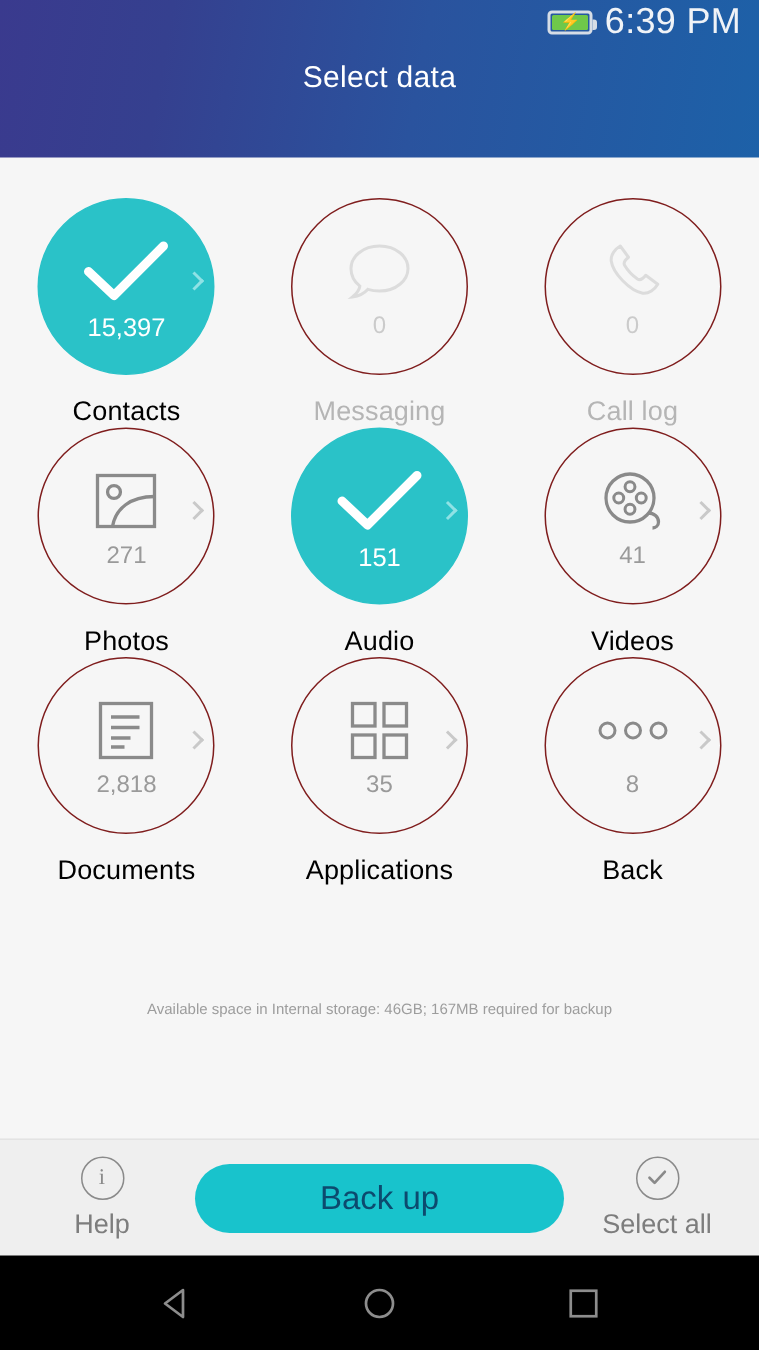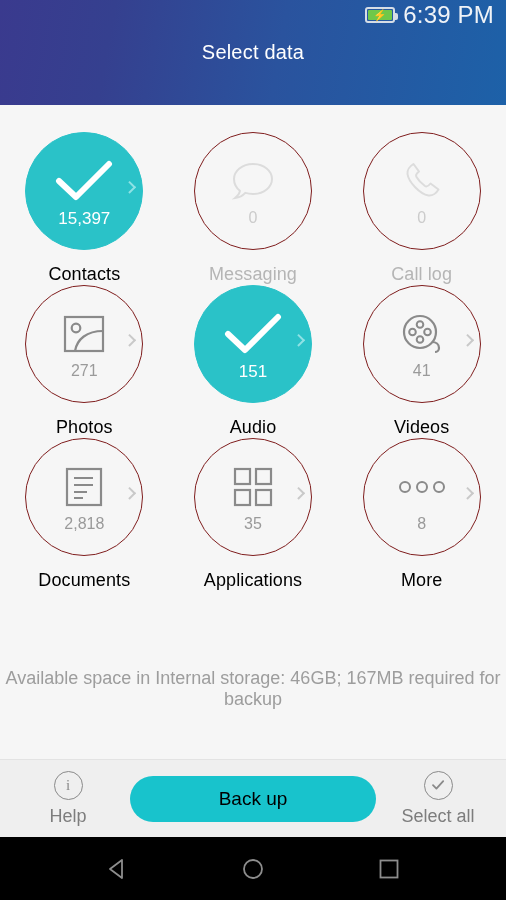--- a/index.html
+++ b/index.html
@@ -82,42 +82,42 @@
   .label{
     margin-top:14px; font-size:18px; color:#000000; letter-spacing:.1px;
   }
   .label.muted{ color:#b5b5b5;text-align:center; }
 
   .checkmark{ display:block; }
 
   
   .storage{
     position:absolute; top:668px; left:0; width:506px; text-align:center;
-    font-size:18px; color:#9d9d9d;
+    font-size:10px; color:#9d9d9d;
   }
 
   
   .actionbar{
     position:absolute; left:0; bottom:63px; width:506px; height:78px;
     background:#efefef; border-top:1px solid #e3e3e3;
     display:flex; align-items:center; justify-content:space-between;
     padding:0 22px;
   }
   .sidebtn{
     width:92px; display:flex; flex-direction:column; align-items:center; gap:6px;
   }
   .round-ic{
     width:29px; height:29px; border-radius:50%; border:1.6px solid #8a8a8a;
     display:flex; align-items:center; justify-content:center;
     color:#8a8a8a; font-size:15px; font-family:"Liberation Serif", serif;
   }
   .sidebtn .txt{ font-size:18px; color:#7d7d7d; }
   .backup{
     width:246px; height:46px; border-radius:23px; background:#18c3cc;
-    border:none; color:#000000; font-size:19px; font-family:"Liberation Sans", sans-serif;
+    border:none; color:#0c4a6e; font-size:22px; font-family:"Liberation Sans", sans-serif;
     cursor:pointer;
   }
 
   
   .navbar{
     position:absolute; left:0; bottom:0; width:506px; height:63px;
     background:#000000; display:flex; align-items:center; justify-content:center; gap:104px;
   }
   .nav-ic{ width:32px; height:32px; display:flex; align-items:center; justify-content:center; }
 </style>
@@ -255,21 +255,21 @@
       <span class="glyph">
         <svg width="48" height="16" viewBox="0 0 48 16">
           <circle cx="7" cy="8" r="5" fill="none" stroke="#8a8a8a" stroke-width="2"></circle>
           <circle cx="24" cy="8" r="5" fill="none" stroke="#8a8a8a" stroke-width="2"></circle>
           <circle cx="41" cy="8" r="5" fill="none" stroke="#8a8a8a" stroke-width="2"></circle>
         </svg>
       </span>
       <span class="count">8</span>
       <span class="chev"></span>
     </div>
-    <div class="label">More</div>
+    <div class="label">Back</div>
   </div>
 
 </div>
 
 <div class="storage">Available space in Internal storage: 46GB; 167MB required for backup</div>
 
 <div class="actionbar">
   <div class="sidebtn">
     <span class="round-ic">i</span>
     <span class="txt">Help</span>

